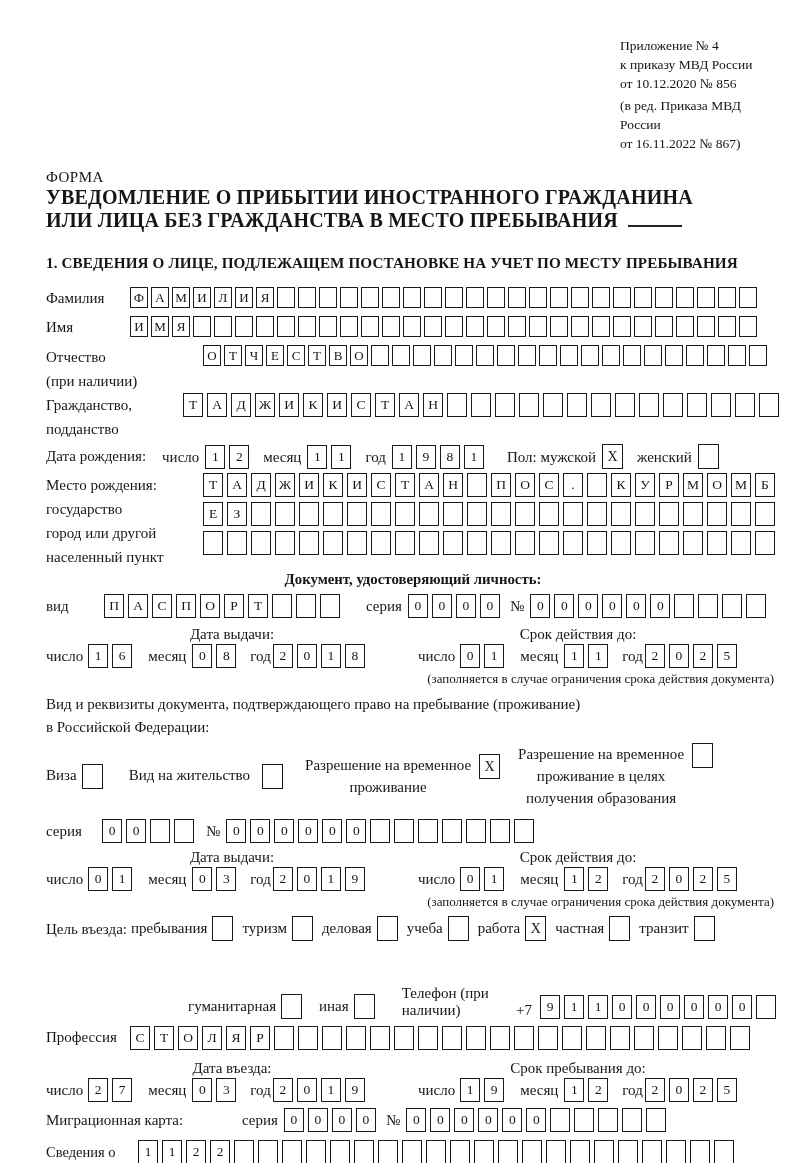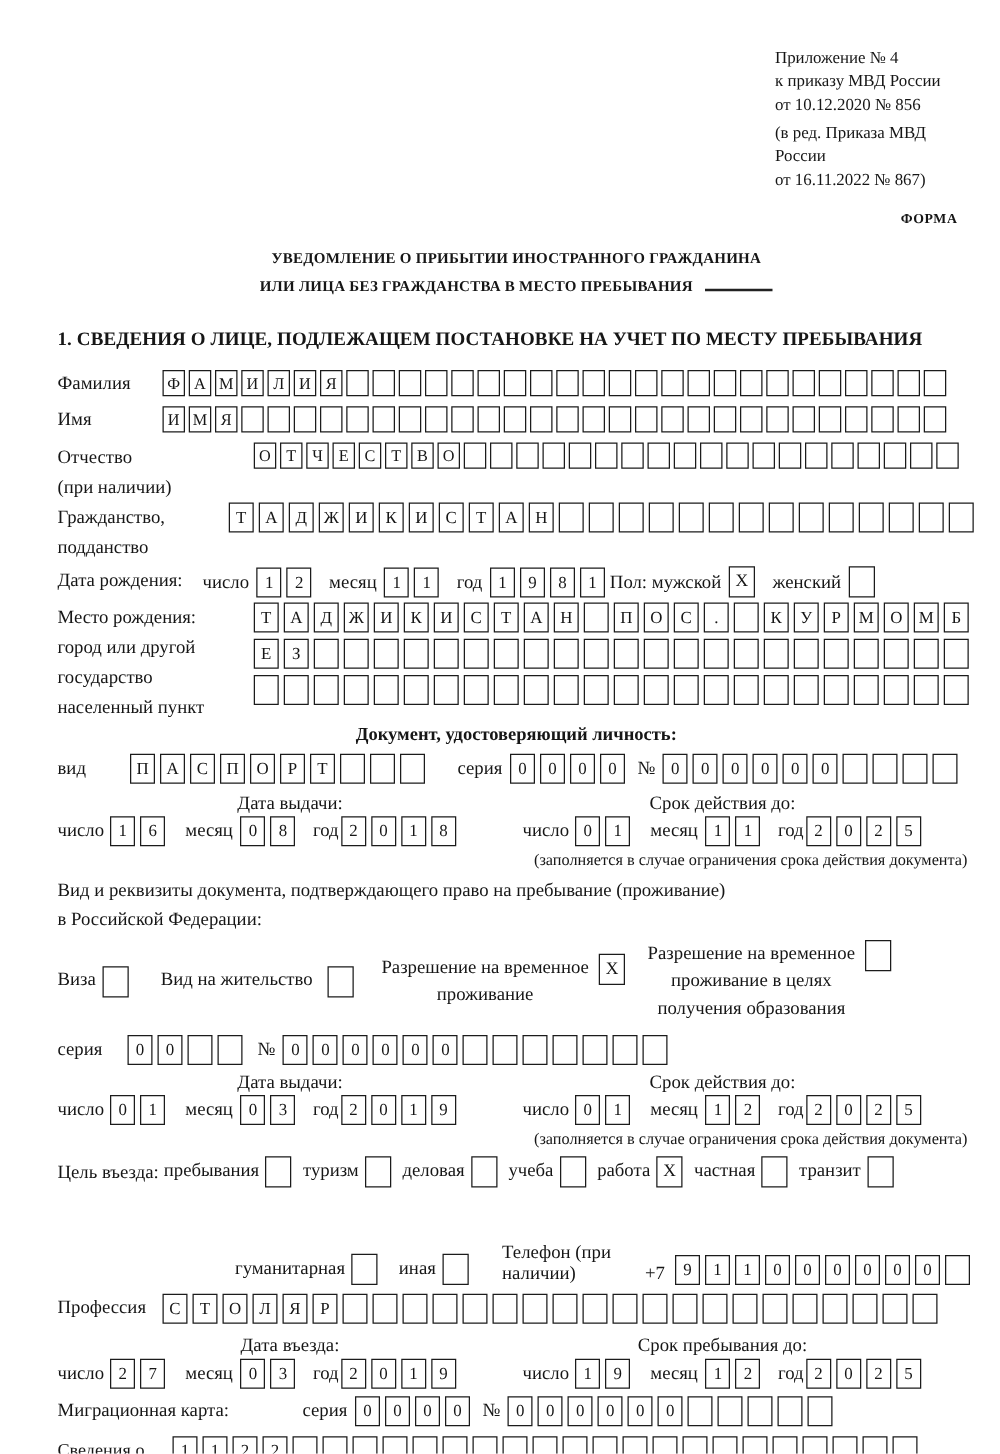--- a/index.html
+++ b/index.html
@@ -1,22 +1,22 @@
 <!DOCTYPE html>
 <html><head>
 <meta charset="utf-8">
 <style>
   html,body{margin:0;padding:0;background:#fff;}
   .page{position:relative;width:800px;height:1163px;box-sizing:border-box;
         padding:36px 20px 0 46px;background:#fff;color:#161616;
         font-family:"Liberation Serif","DejaVu Serif",serif;font-size:15px;overflow:hidden;}
   .ref{margin-left:574px;font-size:13.5px;line-height:19px;}
   .ref .gap{margin-top:3px;}
-  .forma{margin-top:16px;text-align:right;padding-right:14px;font-weight:bold;font-size:11px;letter-spacing:.5px;}
-  .title{margin-top:14px;text-align:center;font-weight:bold;font-size:12px;line-height:23px;letter-spacing:.2px;}
+  .forma{margin-top:16px;padding-right:14px;font-weight:normal;font-size:15px;letter-spacing:.5px;}
+  .title{text-align:left;font-weight:bold;font-size:20px;line-height:23px;letter-spacing:.2px;}
   .blank-line{display:inline-block;width:54px;border-bottom:2px solid #222;margin-left:10px;}
   .section{margin-top:22px;font-weight:bold;font-size:15.2px;letter-spacing:.1px;}
   .rows{margin-top:15px;}
   .row{display:flex;align-items:flex-start;}
   .lbl{flex:0 0 auto;line-height:23px;}
   .lblcol{flex:0 0 auto;line-height:23px;}
   .cells{display:flex;flex-wrap:nowrap;}
   .cell{box-sizing:border-box;display:flex;align-items:center;justify-content:center;
         border:1.6px solid #1b1b1b;background:#fff;font-size:13px;}
   .s .cell{width:18px;height:21px;margin-right:3px;}
@@ -231,35 +231,35 @@
           <span class="cell">1</span>
           <span class="cell">1</span>
         </span>
       <span class="inline-gap">год</span>
       <span class="cells m">
           <span class="cell">1</span>
           <span class="cell">9</span>
           <span class="cell">8</span>
           <span class="cell">1</span>
         </span>
-      <span class="inline-gap" style="margin-left:0;">Пол: мужской</span>
+      <span class="inline-gap" style="margin-left:19px;">Пол: мужской</span>
       <span class="cells cb">
           <span class="cell">X</span>
         </span>
       <span class="inline-gap" style="margin-left:14px;">женский</span>
       <span class="cells cb">
           <span class="cell"></span>
         </span>
     </div>
 
     <div class="row">
       <div class="lblcol stack w157">
         <div class="line">Место рождения:</div>
+        <div class="line">государство</div>
         <div class="line">город или другой</div>
-        <div class="line">государство</div>
         <div class="line">населенный пункт</div>
       </div>
       <div class="boxrows">
         <div class="cells m">
             <span class="cell">Т</span>
             <span class="cell">А</span>
             <span class="cell">Д</span>
             <span class="cell">Ж</span>
             <span class="cell">И</span>
             <span class="cell">К</span>

